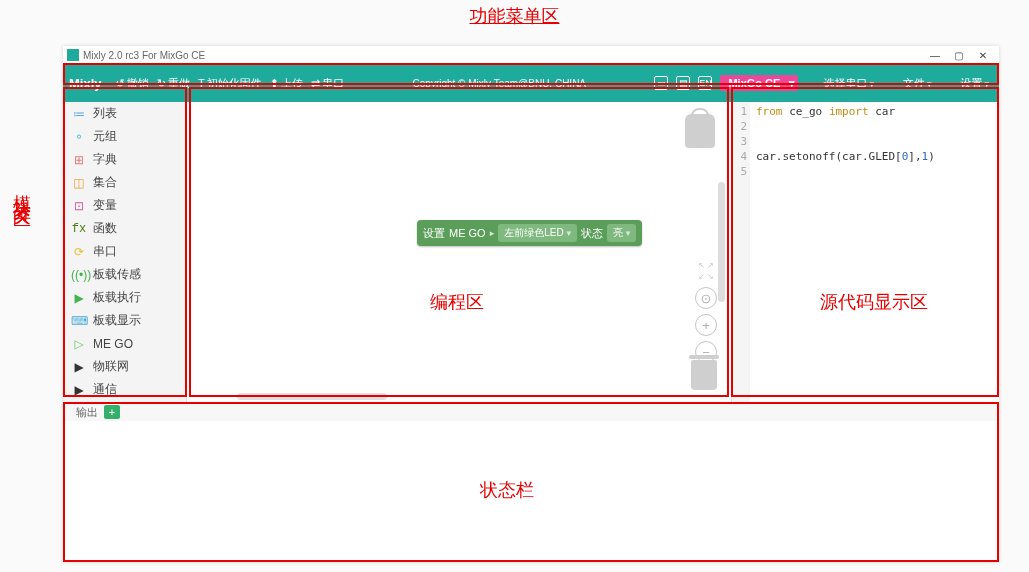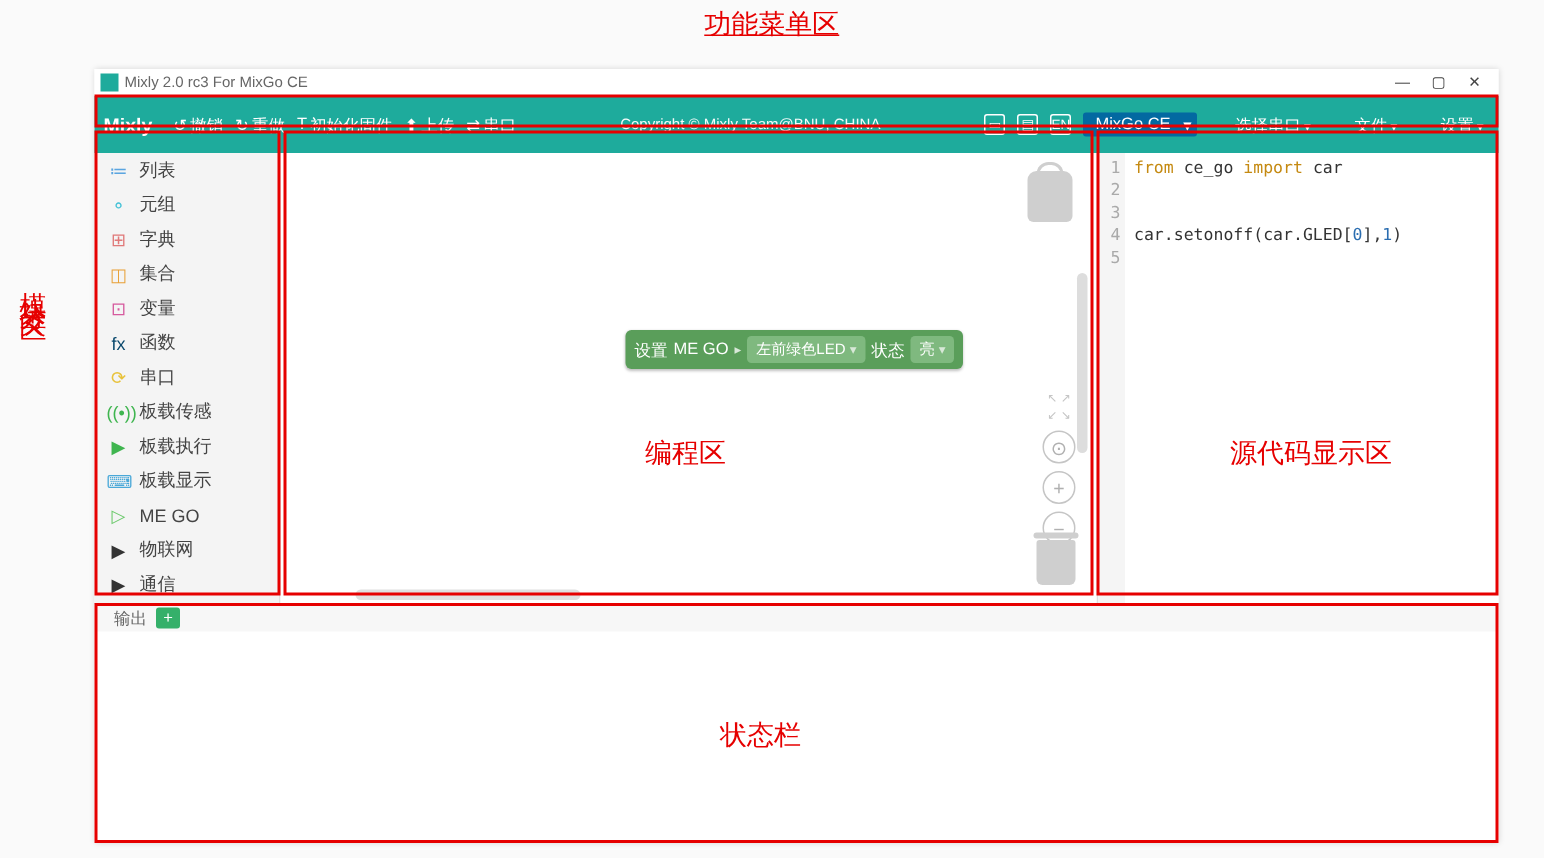--- a/index.html
+++ b/index.html
@@ -24,21 +24,21 @@
 .titlebar { height: 18px; display: flex; align-items: center; padding: 0 4px; background: #fff; color: #666; font-size: 10px; }
 .titlebar .title-icon { width: 12px; height: 12px; background: #1eab9c; margin-right: 4px; }
 .titlebar .spacer { flex: 1; }
 .titlebar .win-btn { width: 24px; text-align: center; color: #444; cursor: pointer; }
 
 .toolbar { height: 38px; background: #1eab9c; color: #fff; display: flex; align-items: center; font-size: 11px; padding: 0 6px; gap: 8px; }
 .toolbar .brand { font-weight: bold; font-size: 13px; margin-right: 6px; }
 .toolbar .tbtn { display: flex; align-items: center; gap: 2px; cursor: pointer; white-space: nowrap; }
 .toolbar .center { flex: 1; text-align: center; font-size: 10px; opacity: .95; }
 .toolbar .sq { width: 14px; height: 14px; border: 1px solid #fff; border-radius: 2px; display: inline-flex; align-items: center; justify-content: center; font-size: 9px; cursor: pointer; }
-.toolbar .board { background: #0369a1; padding: 2px 18px 2px 8px; border-radius: 2px; position: relative; }
+.toolbar .board { background: #ec4899; padding: 2px 18px 2px 8px; border-radius: 2px; position: relative; font-weight: bold; }
 .toolbar .board::after { content: "▾"; position: absolute; right: 4px; }
 .toolbar .drop { padding: 12px 4px; position: relative; cursor: pointer; margin-left: 13px; }
 .toolbar .drop::after { content: "▾"; margin-left: 2px; font-size: 9px; }
 
 .main { flex: 1; display: flex; min-height: 0; }
 
 .sidebar { width: 124px; background: #f4f4f4; border-right: 1px solid #e0e0e0; overflow: hidden; }
 .cat { display: flex; align-items: center; height: 23px; padding: 0 8px; gap: 6px; cursor: pointer; color: #444; }
 .cat .ci { width: 16px; text-align: center; font-size: 12px; }
 
@@ -130,21 +130,21 @@
         </div>
         <div class="cat">
           <span class="ci" style="color: rgb(232, 162, 58);">◫</span>
           <span>集合</span>
         </div>
         <div class="cat">
           <span class="ci" style="color: rgb(214, 90, 158);">⊡</span>
           <span>变量</span>
         </div>
         <div class="cat">
-          <span class="ci" style="color: #0c4a6e;">fx</span>
+          <span class="ci" style="color: #4d7c0f; font-family: Liberation Mono, monospace;">fx</span>
           <span>函数</span>
         </div>
         <div class="cat">
           <span class="ci" style="color: rgb(232, 194, 58);">⟳</span>
           <span>串口</span>
         </div>
         <div class="cat">
           <span class="ci" style="color: rgb(63, 181, 79);">((•))</span>
           <span>板载传感</span>
         </div>

